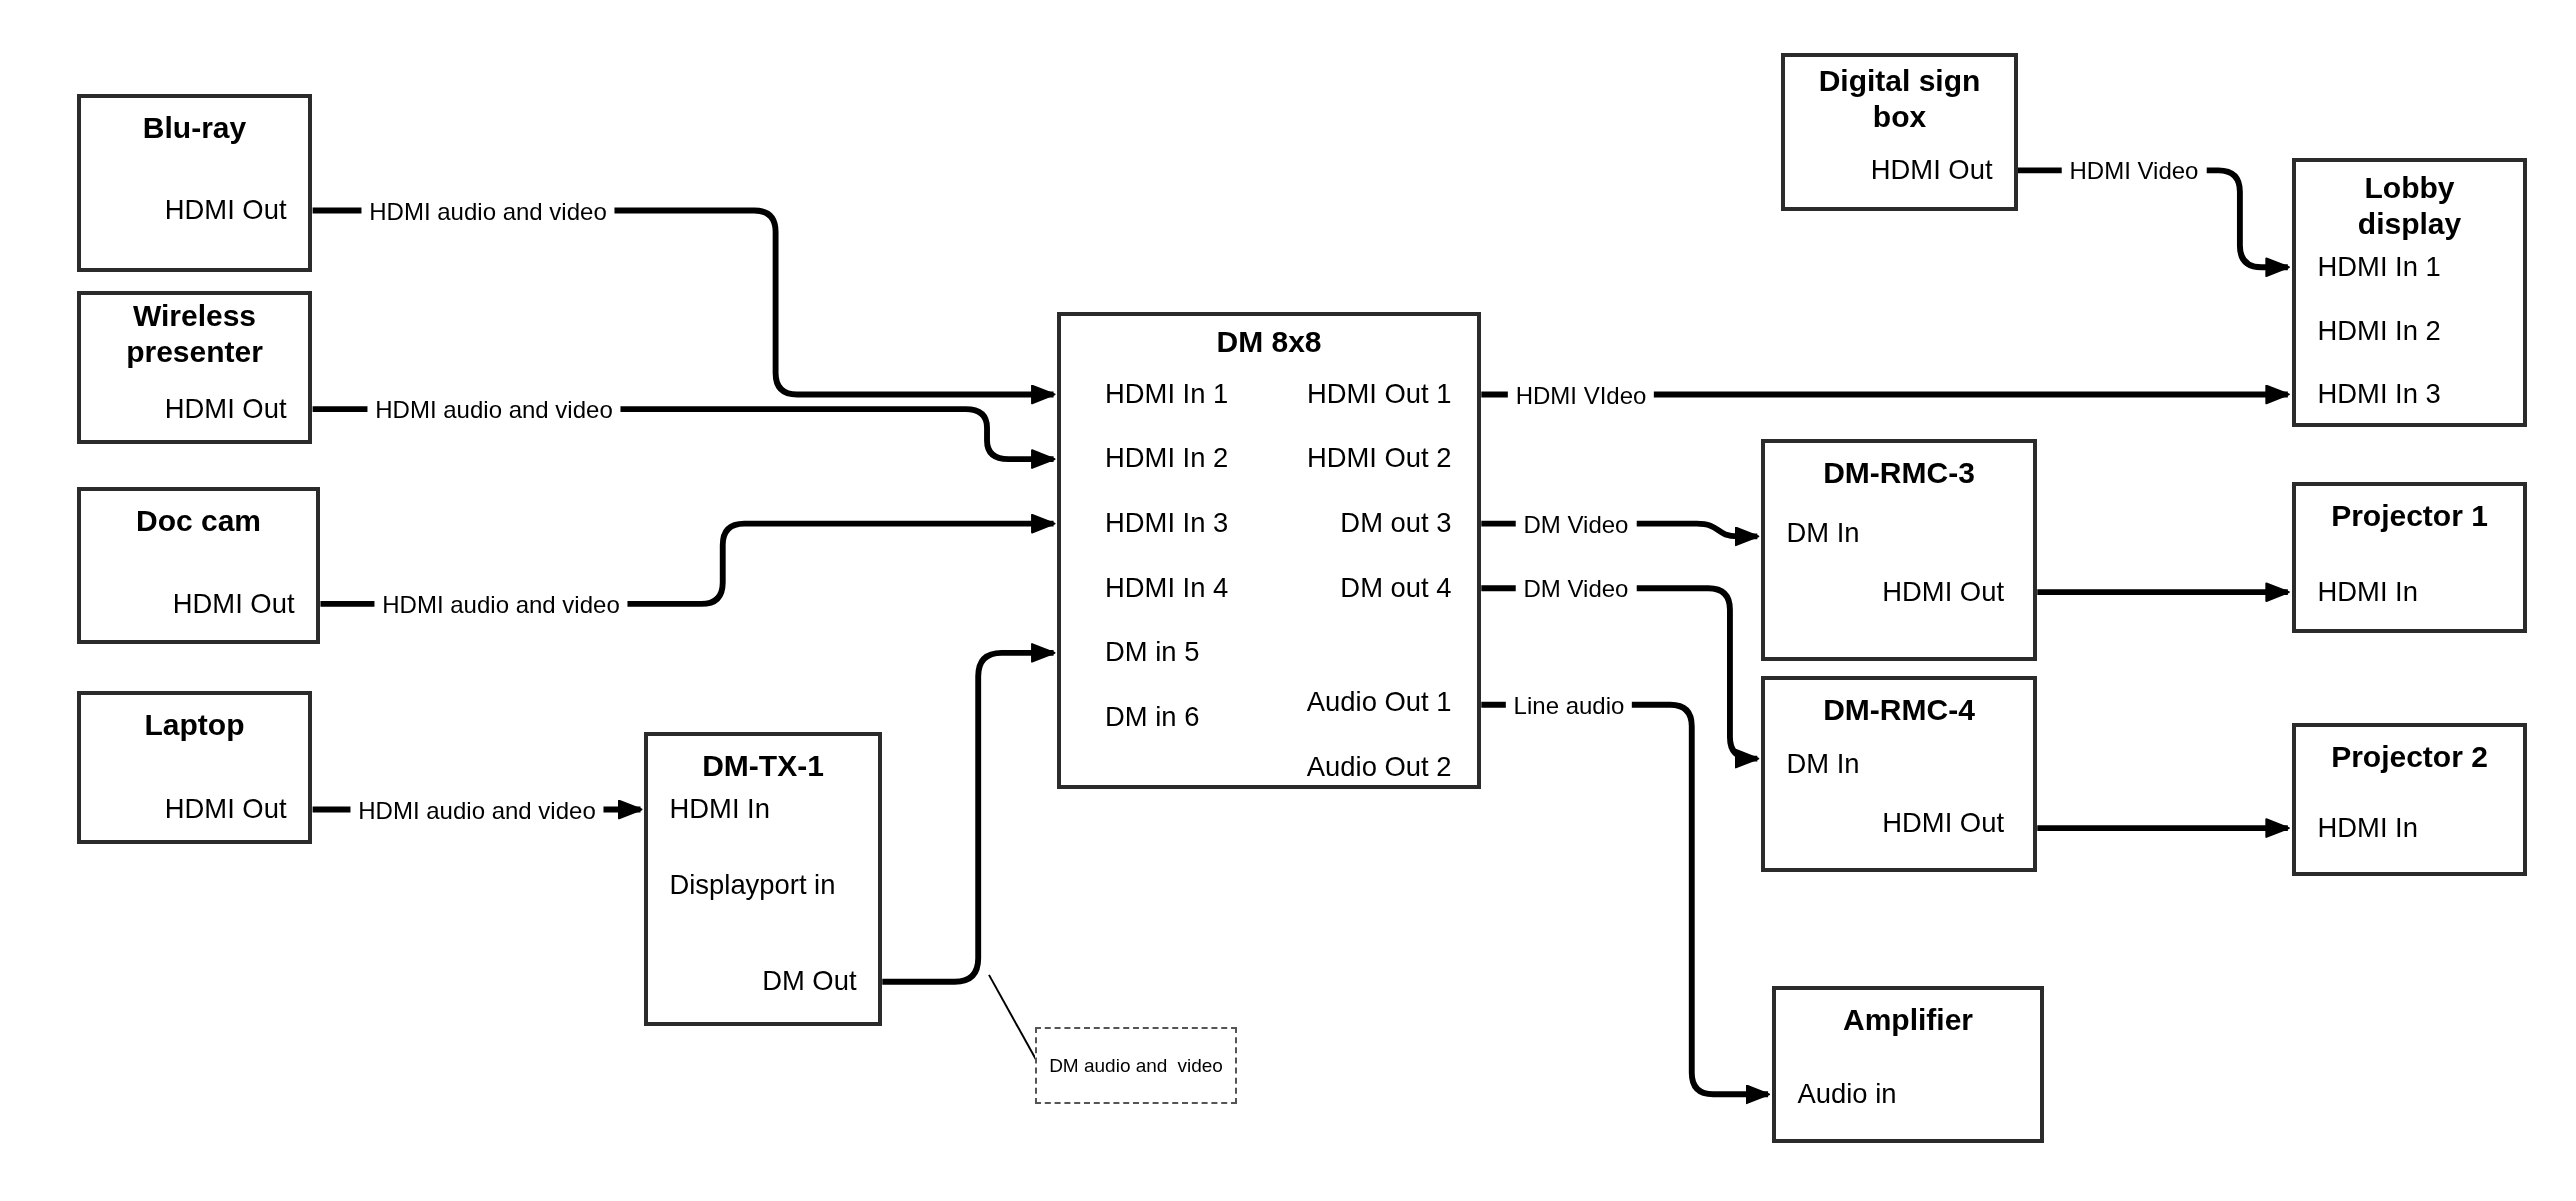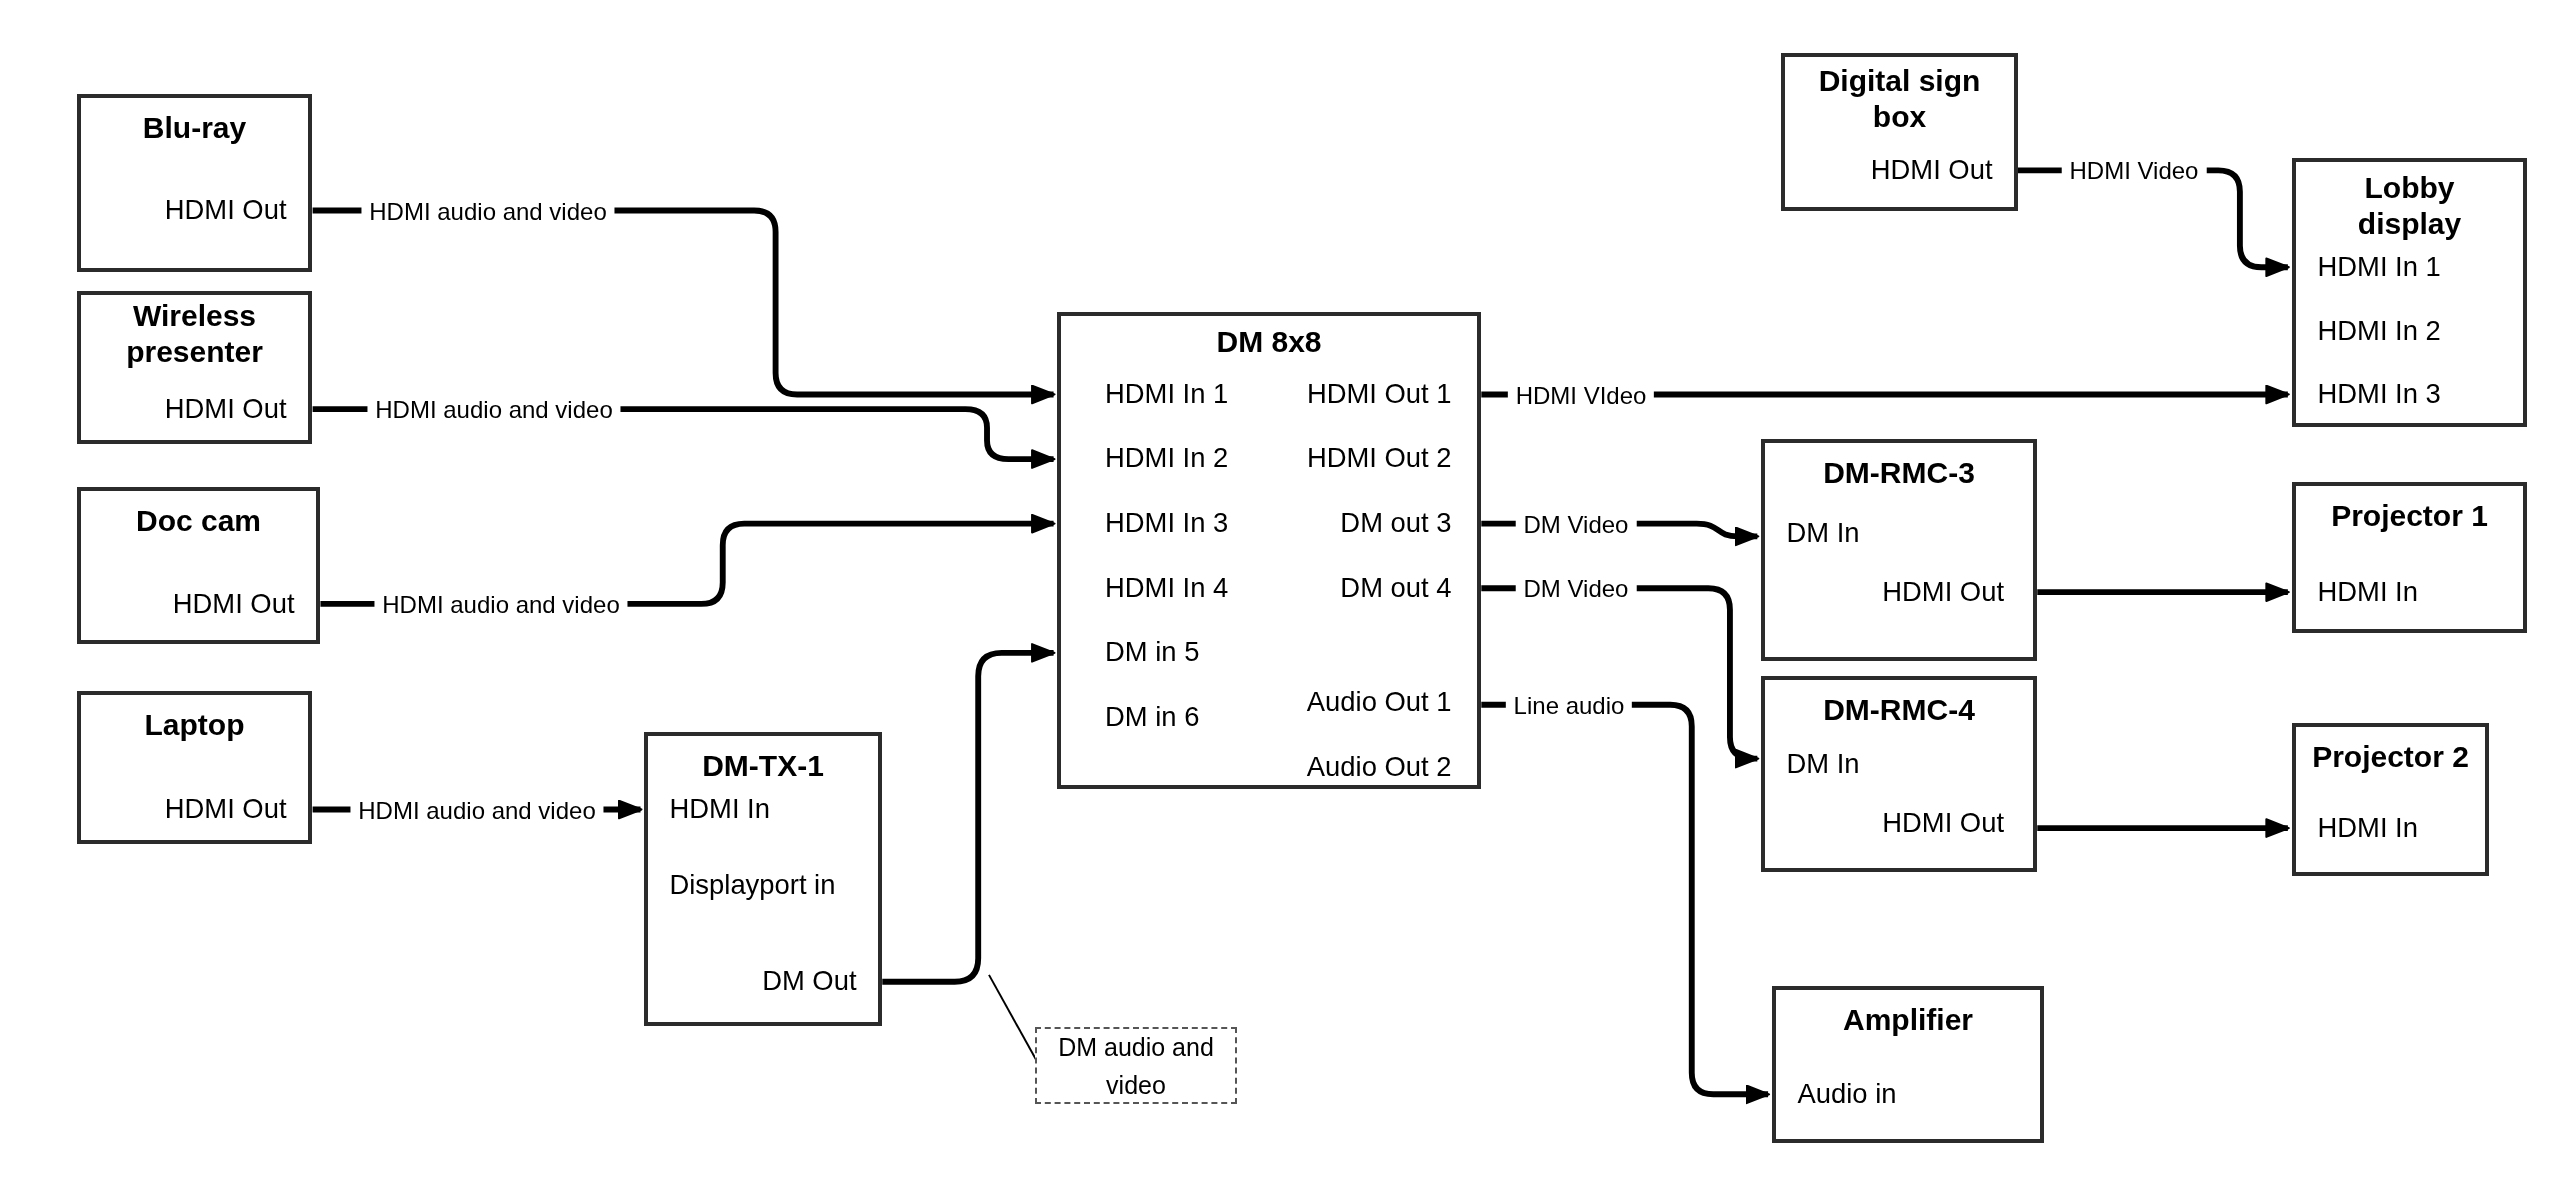--- a/index.html
+++ b/index.html
@@ -48,25 +48,24 @@
     font-size:24px;
     line-height:29px;
     white-space:nowrap;
   }
   .note{
     position:absolute;
     z-index:2;
     border:2px dashed #555;
     background:#fff;
     display:flex;
-    flex-direction:column;
     align-items:center;
     justify-content:center;
     text-align:center;
-    font-size:25px;
+    font-size:19px;
     line-height:28px;
     gap:10px;
   }
   .note span{display:block;}
 </style>
 </head>
 <body>
 
 <div class="canvas">
 
@@ -167,21 +166,21 @@
     <div class="title">Projector 1</div>
     <div class="port l" style="top:91px">HDMI In</div>
   </div>
 
   <div class="node rmc" style="left:1761px;top:676px;width:276px;height:196px">
     <div class="title">DM-RMC-4</div>
     <div class="port l" style="top:69px">DM In</div>
     <div class="port r" style="top:128px">HDMI Out</div>
   </div>
 
-  <div class="node" style="left:2292px;top:723px;width:197px;height:153px">
+  <div class="node" style="left:2292px;top:723px;width:235px;height:153px">
     <div class="title">Projector 2</div>
     <div class="port l" style="top:86px">HDMI In</div>
   </div>
 
   <div class="node" style="left:1772px;top:986px;width:272px;height:157px">
     <div class="title">Amplifier</div>
     <div class="port l" style="top:89px">Audio in</div>
   </div>
 
   <div class="note" style="left:1035px;top:1027px;width:198px;height:73px">

